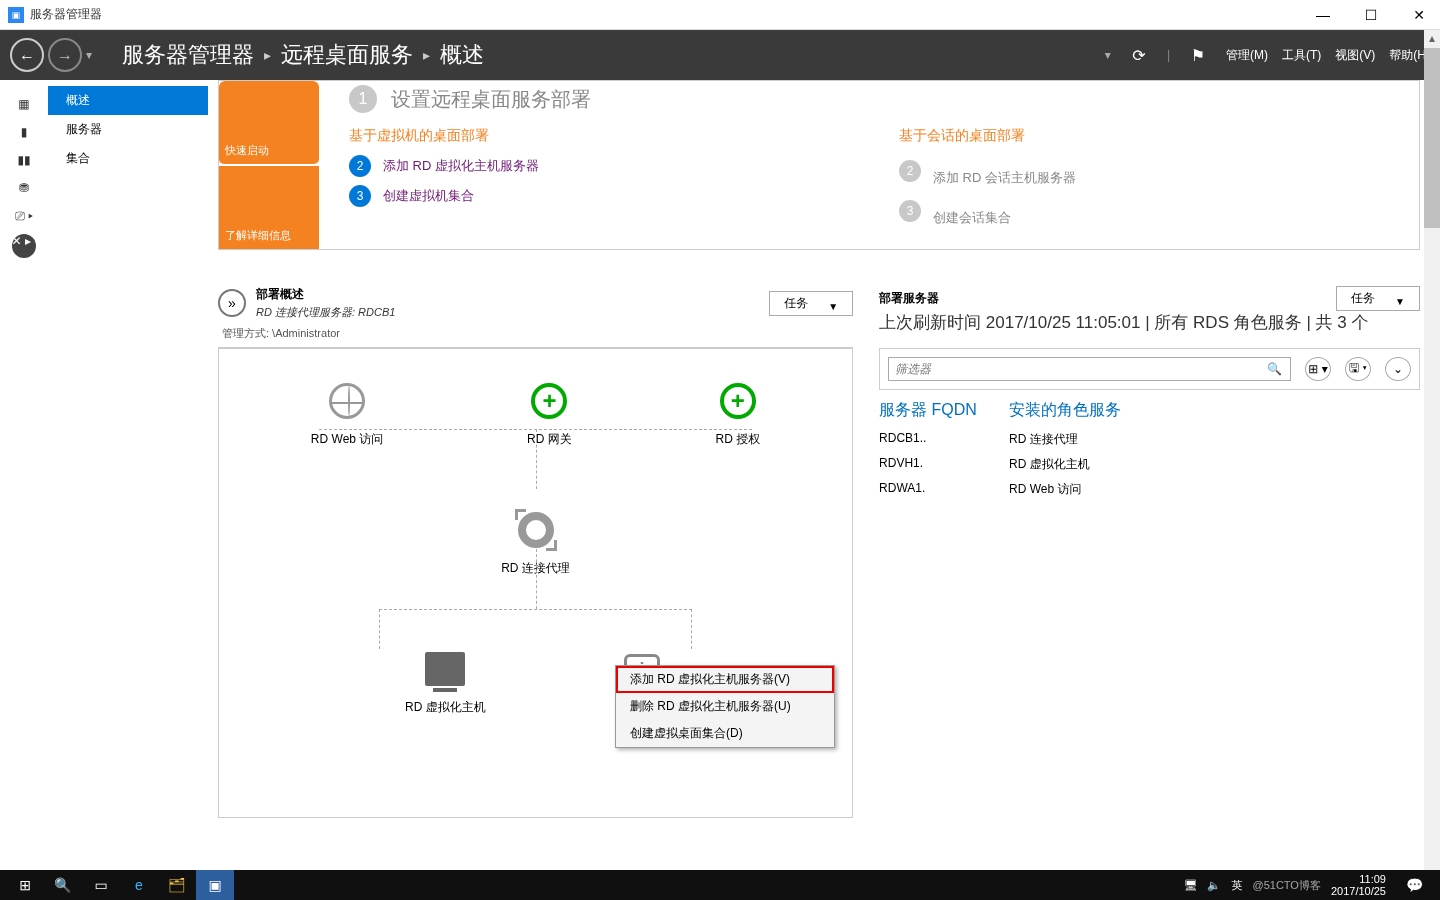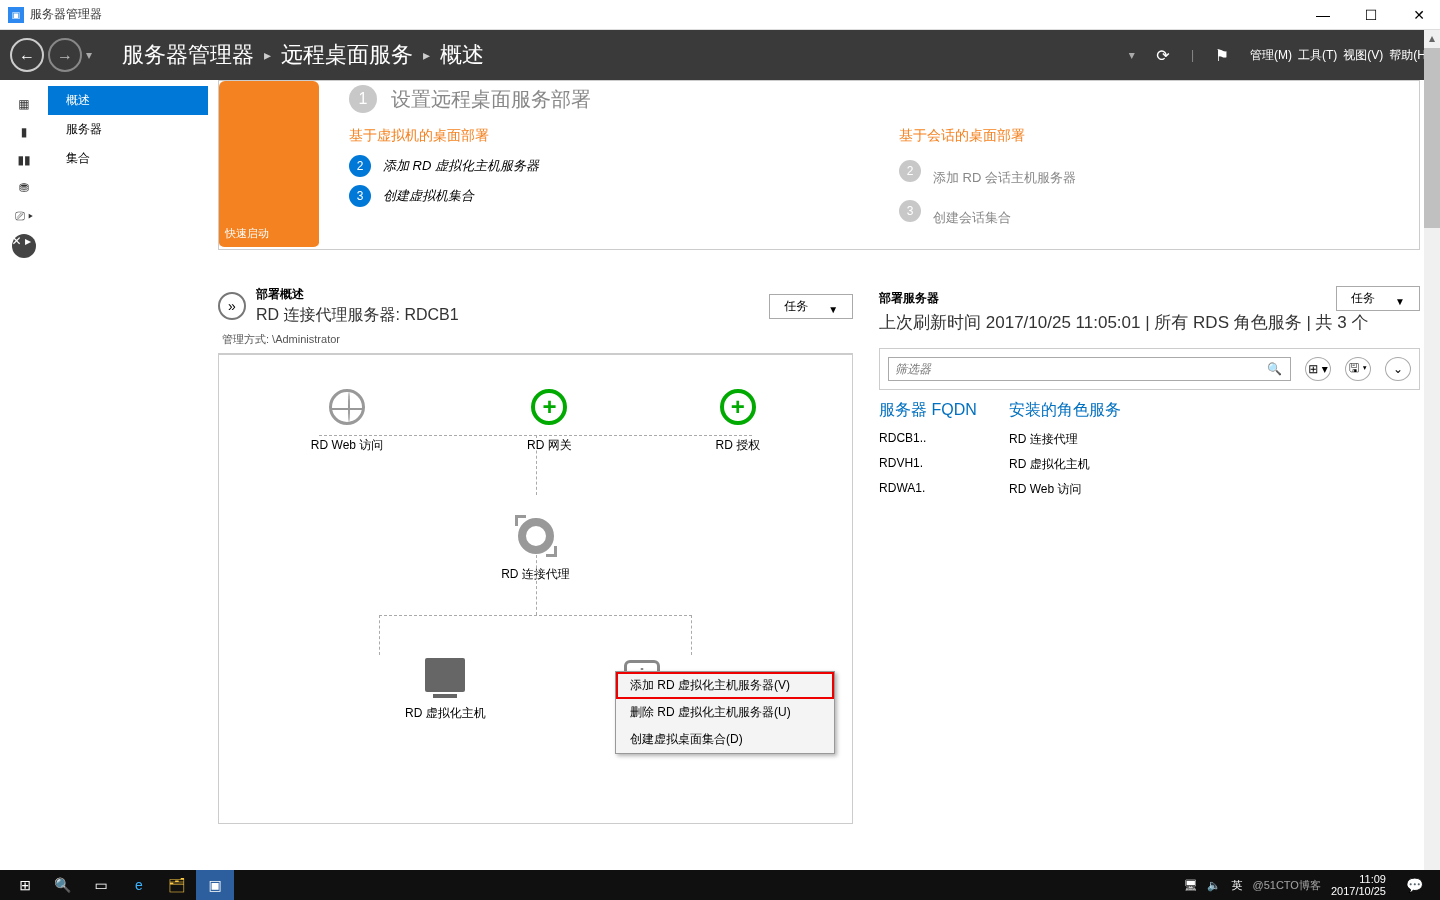--- a/index.html
+++ b/index.html
@@ -10,21 +10,21 @@
 .winbtns { margin-left: auto; display: flex; gap: 22px; }
 .winbtn { width: 26px; height: 20px; display: inline-flex; align-items: center; justify-content: center; font-size: 14px; cursor: pointer; }
 
 .header { height: 50px; background: #3a3a3a; color: #fff; display: flex; align-items: center; padding: 0 10px; }
 .navbtn { width: 34px; height: 34px; border-radius: 50%; border: 2px solid #888; display: inline-flex; align-items: center; justify-content: center; margin-right: 4px; color: #bbb; font-size: 16px; }
 .navbtn.back { border-color: #ccc; color: #fff; }
 .breadcrumb { margin-left: 30px; font-size: 22px; display: flex; align-items: center; gap: 10px; }
 .bc-sep { font-size: 14px; color: #ccc; }
 .header-right { margin-left: auto; display: flex; align-items: center; gap: 16px; font-size: 12px; }
 .hdr-icon { width: 24px; height: 24px; display: inline-flex; align-items: center; justify-content: center; font-size: 16px; }
-.menus { display: flex; gap: 6px; }
+.menus { display: flex; gap: 14px; }
 
 .body { display: flex; height: calc(100% - 110px); }
 .iconrail { width: 48px; background: #fff; border-right: 1px solid #fff; padding-top: 10px; }
 .iconrail .r { width: 48px; height: 28px; display: flex; align-items: center; justify-content: center; color: #333; }
 .iconrail .rlast{ background:#444;color:#fff;border-radius:50%;width:24px;height:24px;margin:4px auto;}
 .sidebar { width: 160px; background: #fff; padding-top: 6px; }
 .sidebar .item { padding: 6px 18px; font-size: 12px; cursor: pointer; }
 .sidebar .active { background: #0078d7; color: #fff; }
 
 .main { flex: 1; padding: 0 20px 0 10px; overflow: hidden; position: relative; }
@@ -33,30 +33,30 @@
 .tile { flex: 1; background: #f58220; color: #fff; display: flex; align-items: flex-end; padding: 6px; font-size: 11px; }
 .tile.top { border-bottom: 2px solid #fff; border-radius: 6px; }
 .setupcol { flex: 1; padding: 4px 30px 14px; }
 .stephdr { display: flex; align-items: center; gap: 14px; color: #888; font-size: 20px; margin-bottom: 14px; }
 .stepnum { width: 28px; height: 28px; border-radius: 50%; background: #c8c8c8; color: #fff; display: inline-flex; align-items: center; justify-content: center; font-size: 16px; }
 .subtitle { color: #f58220; font-size: 14px; margin-bottom: 10px; }
 .stepline { display: flex; align-items: center; gap: 12px; margin-bottom: 8px; font-size: 13px; }
 .stepline .num { width: 22px; height: 22px; border-radius: 50%; display: inline-flex; align-items: center; justify-content: center; color: #fff; font-size: 12px; }
 .stepline .num.b { background: #0078d7; }
 .stepline .num.g { background: #c8c8c8; }
-.stepline a { color: #000000; text-decoration: none; font-style: italic; }
+.stepline a { color: #701a75; text-decoration: none; }
 .stepline .gray { color: #888; margin-top: 14px; }
 .setupcols { display: flex; gap: 60px; }
 
 .midrow { display: flex; gap: 26px; }
 .panel { flex: 1; }
 .panel-hdr { display: flex; align-items: center; }
 .arrow-ic { width: 28px; height: 28px; border: 2px solid #777; border-radius: 50%; display: inline-flex; align-items: center; justify-content: center; margin-right: 10px; font-size: 14px; }
 .ph-title { font-weight: bold; font-size: 12px; }
-.ph-sub { font-size: 16px; color: #333; margin-top:2px;}
+.ph-sub { font-size: 11px; color: #333; margin-top:2px;font-style:italic;}
 .tasksbtn { margin-left: auto; border: 1px solid #aaa; padding: 3px 14px 3px 14px; font-size: 12px; display: flex; align-items: flex-end; gap: 20px; background:#fff; }
 .tasksbtn .caret{font-size:10px;}
 .panel-note { font-size: 11px; color: #555; padding: 6px 4px; border-bottom:1px solid #ccc;}
 .diagram { border: 1px solid #ccc; padding: 30px 20px 60px; position: relative; height: 470px; }
 .row1 { display: flex; justify-content: space-around; }
 .node { display: flex; flex-direction: column; align-items: center; gap: 8px; font-size: 12px; }
 .node .ic { width: 44px; height: 44px; display: flex; align-items: center; justify-content: center; }
 .globe { border: 3px solid #999; border-radius: 50%; width: 36px; height: 36px; position:relative;}
 .globe::before{content:"";position:absolute;left:0;right:0;top:16px;border-top:2px solid #999;}
 .globe::after{content:"";position:absolute;top:0;bottom:0;left:16px;border-left:2px solid #999;border-radius:50%;}
@@ -147,20 +147,23 @@
     <div class="item">集合</div>
   </div>
 
   <div class="main">
 
     <div class="toppanel">
       <div class="tilecol">
         <div class="tile top">
             <span>快速启动</span>
           </div>
+        <div class="tile">
+            <span>了解详细信息</span>
+          </div>
       </div>
       <div class="setupcol">
         <div class="stephdr">
           <span class="stepnum">1</span>
           <span>设置远程桌面服务部署</span>
         </div>
         <div class="setupcols">
           <div style="flex:1">
             <div class="subtitle">基于虚拟机的桌面部署</div>
             <div class="stepline">

